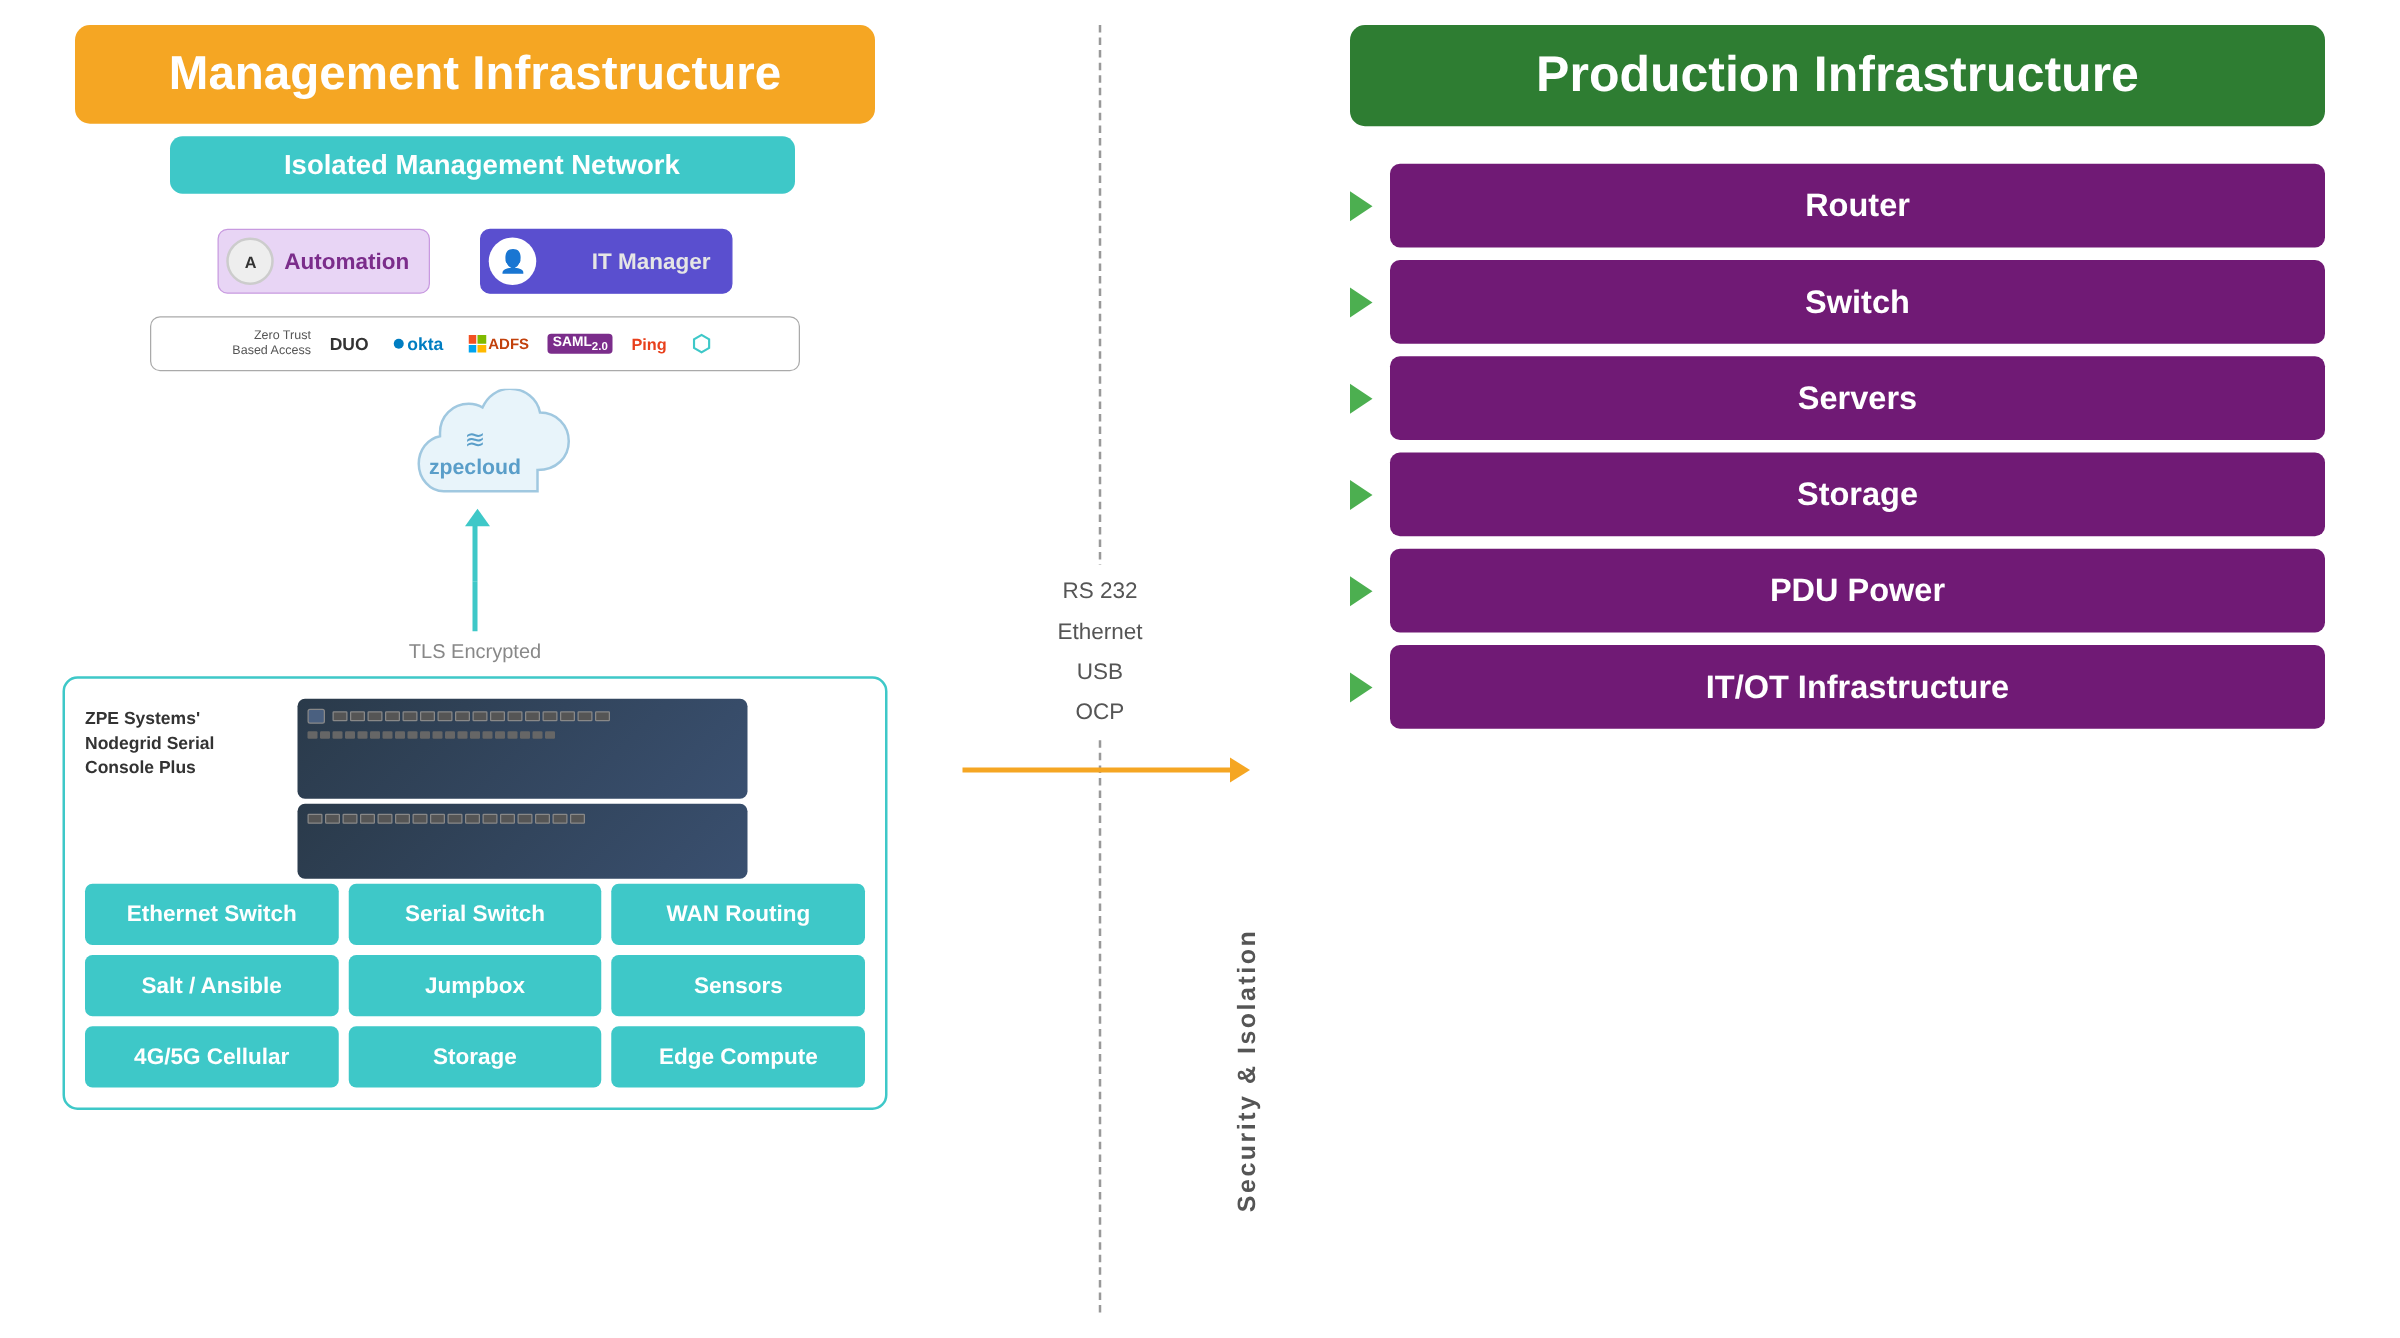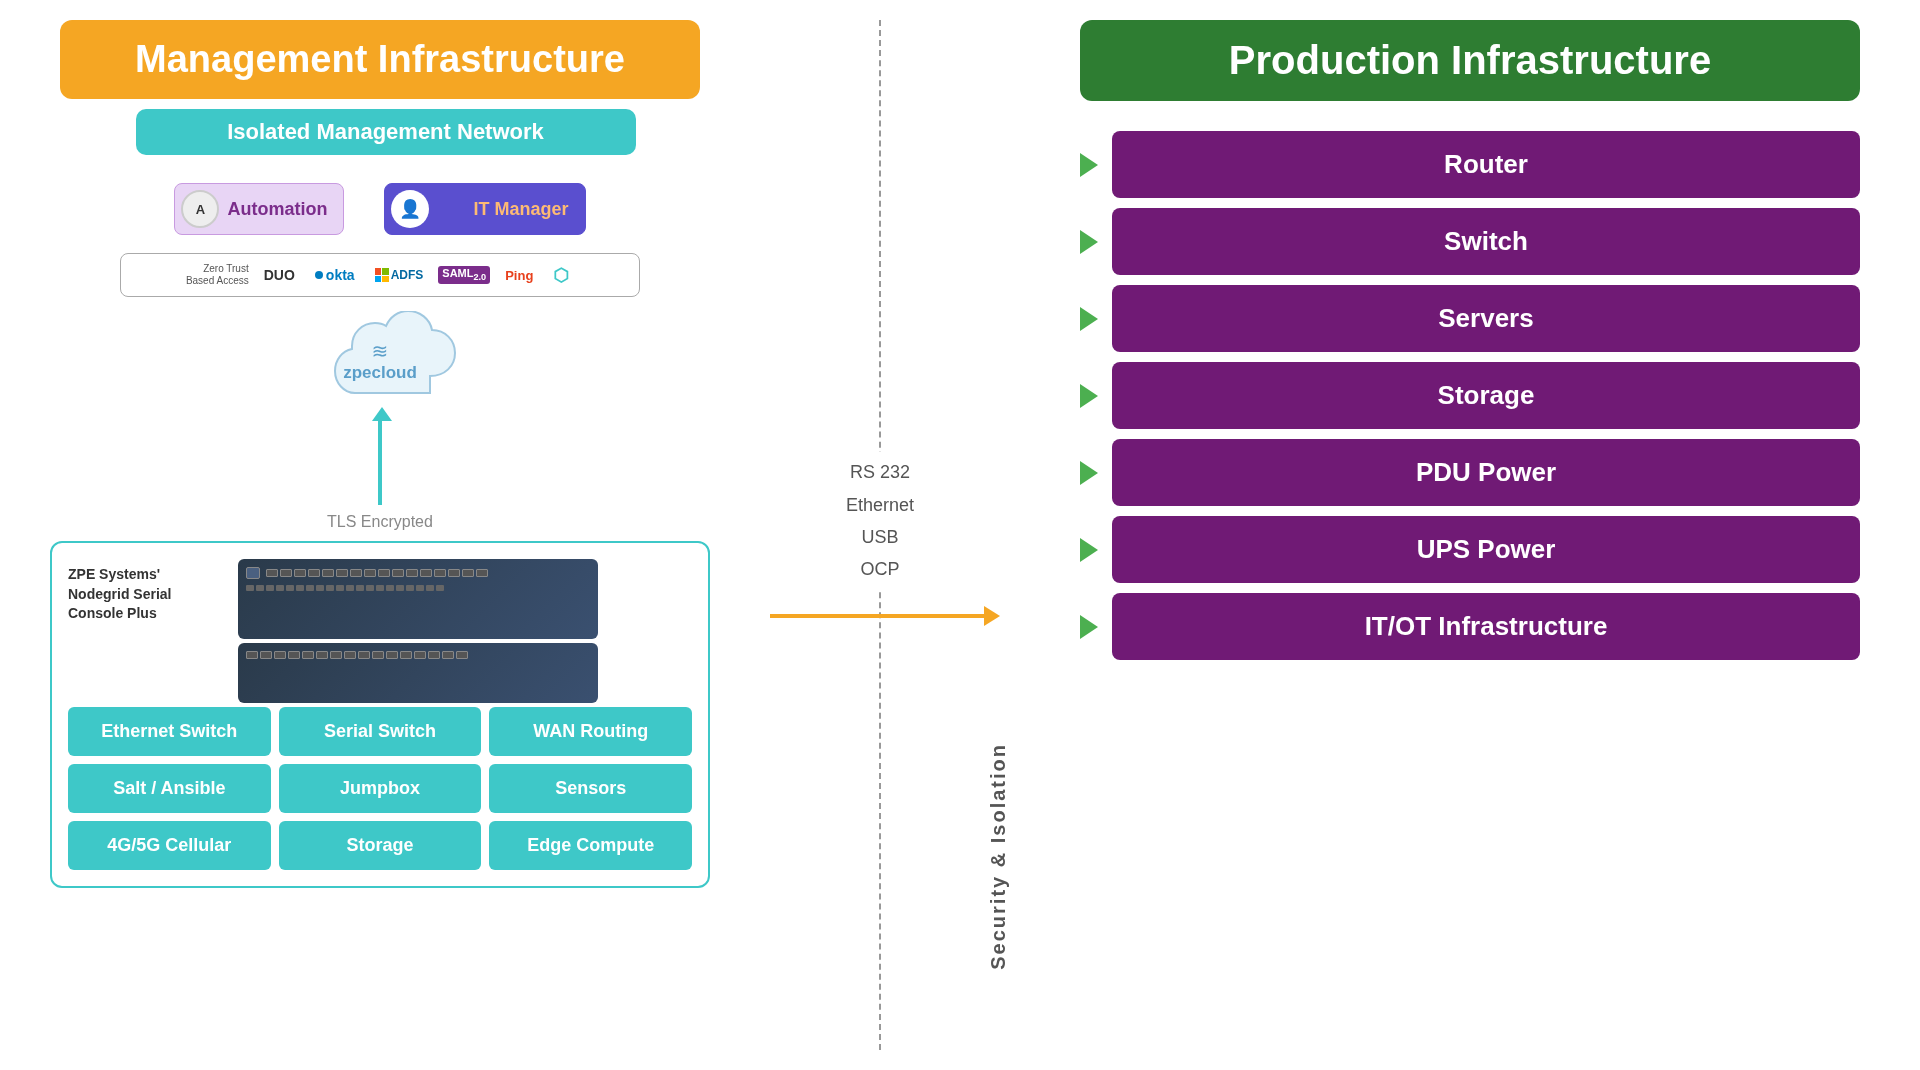--- a/index.html
+++ b/index.html
@@ -91,21 +91,21 @@
       justify-content: center;
       font-size: 18px;
       font-weight: bold;
       color: #333;
     }
     .icon-badge .badge-label {
       font-size: 18px;
       font-weight: 700;
     }
     .automation-badge .badge-label { color: #7B2D8B; }
-    .itmanager-badge .badge-label { color: #fdba74; margin-left: 36px; }
+    .itmanager-badge .badge-label { color: #e5e5e5; margin-left: 36px; }
 
     .ansible-circle {
       width: 38px;
       height: 38px;
       border-radius: 50%;
       background: #EEE;
       display: flex;
       align-items: center;
       justify-content: center;
       font-size: 13px;
@@ -139,21 +139,21 @@
     }
     .trust-logo {
       font-size: 13px;
       font-weight: 900;
       padding: 2px 5px;
       border-radius: 3px;
     }
     .duo { color: #333; font-size: 14px; font-weight: 900; }
     .okta { color: #007DC1; font-size: 14px; display: flex; align-items: center; gap: 3px; }
     .okta-dot { width: 8px; height: 8px; border-radius: 50%; background: #007DC1; }
-    .adfs { color: #0369a1; font-size: 12px; font-weight: 700; display: flex; align-items: center; gap: 2px; }
+    .adfs { color: #c2410c; font-size: 12px; font-weight: 700; display: flex; align-items: center; gap: 2px; }
     .ms-icon { display: grid; grid-template-columns: 1fr 1fr; gap: 1px; width: 14px; height: 14px; }
     .ms-icon span { display: block; }
     .ms-red { background: #F25022; }
     .ms-green { background: #7FBA00; }
     .ms-blue { background: #00A4EF; }
     .ms-yellow { background: #FFB900; }
     .saml { background: #7B2D8B; color: #fff; font-size: 11px; padding: 1px 4px; border-radius: 3px; }
     .ping { color: #E8401C; font-size: 13px; font-weight: 900; }
     .zpe-hex { color: #3EC8C8; font-size: 18px; font-weight: 900; }
 
@@ -598,22 +598,18 @@
         <div class="prod-item-row">
           <div class="arrow-small"></div>
           <div class="prod-item-box storage-bold">Storage</div>
         </div>
         <div class="prod-item-row">
           <div class="arrow-small"></div>
           <div class="prod-item-box">PDU Power</div>
         </div>
         <div class="prod-item-row">
           <div class="arrow-small"></div>
-          <div class="prod-item-box">UPS Power</div>
-        </div>
-        <div class="prod-item-row">
-          <div class="arrow-small"></div>
           <div class="prod-item-box">IT/OT  Infrastructure</div>
         </div>
       </div>
   </div>
 
 </div>
 
 </body></html>

